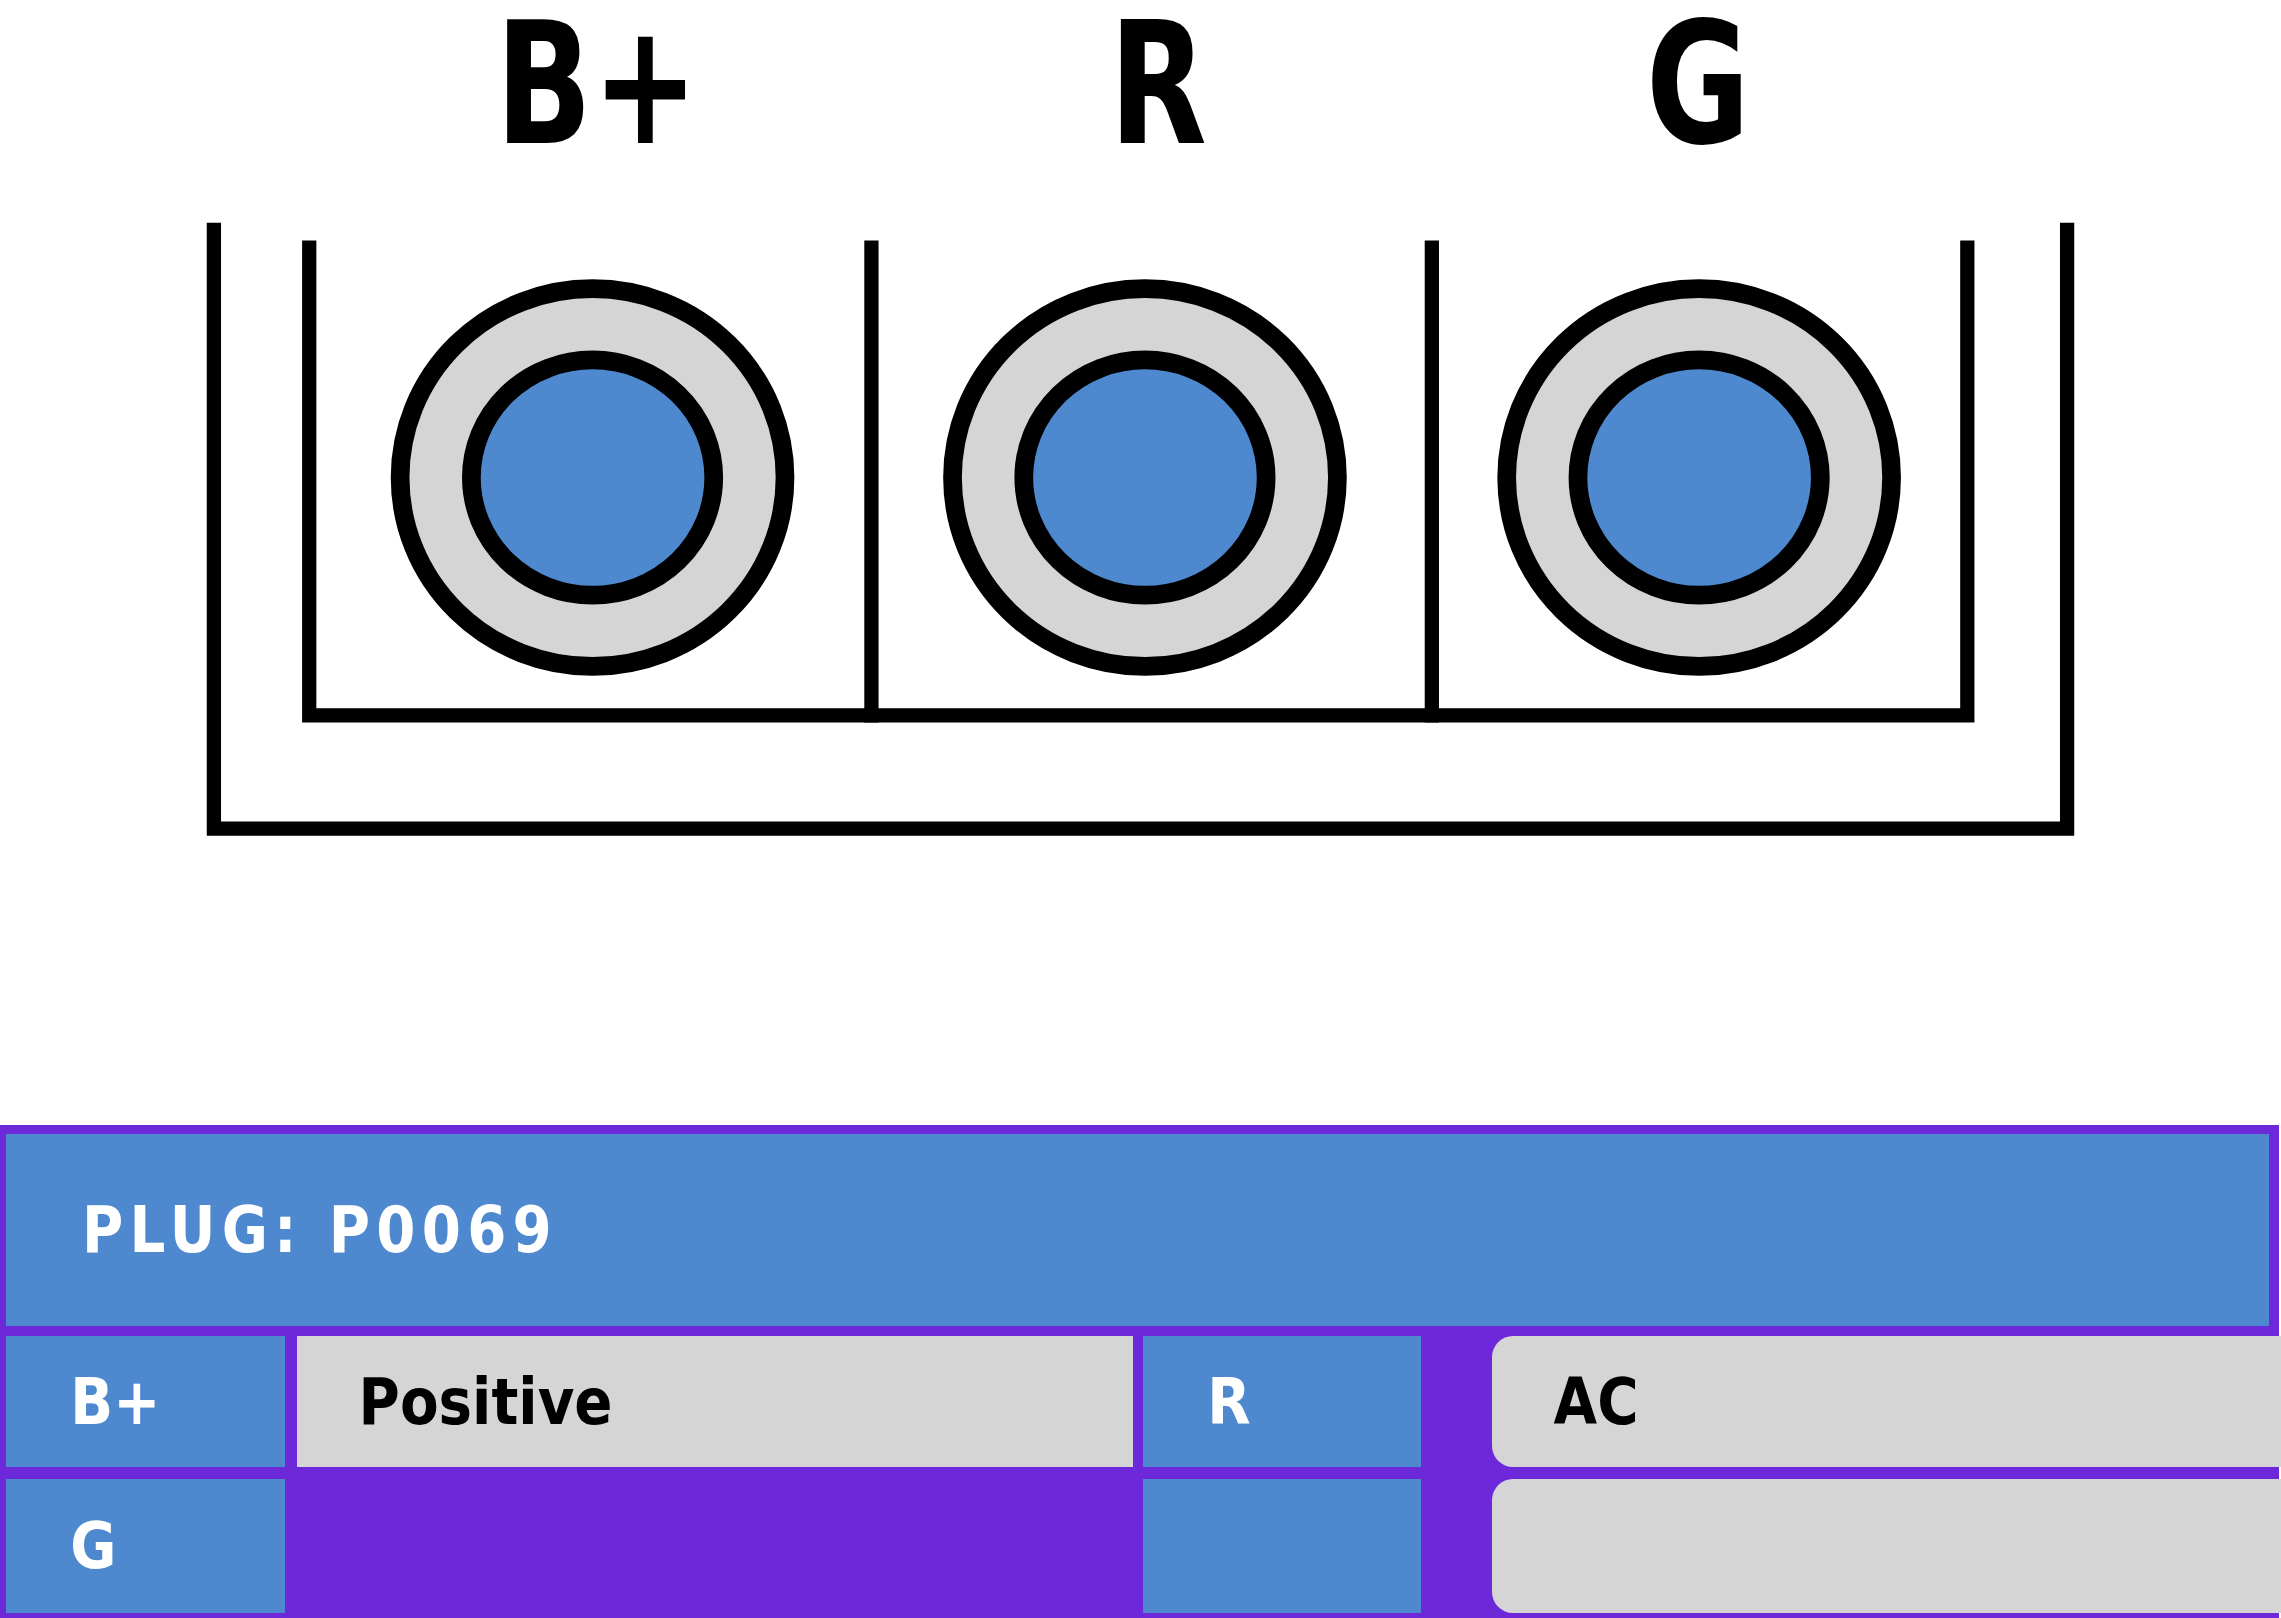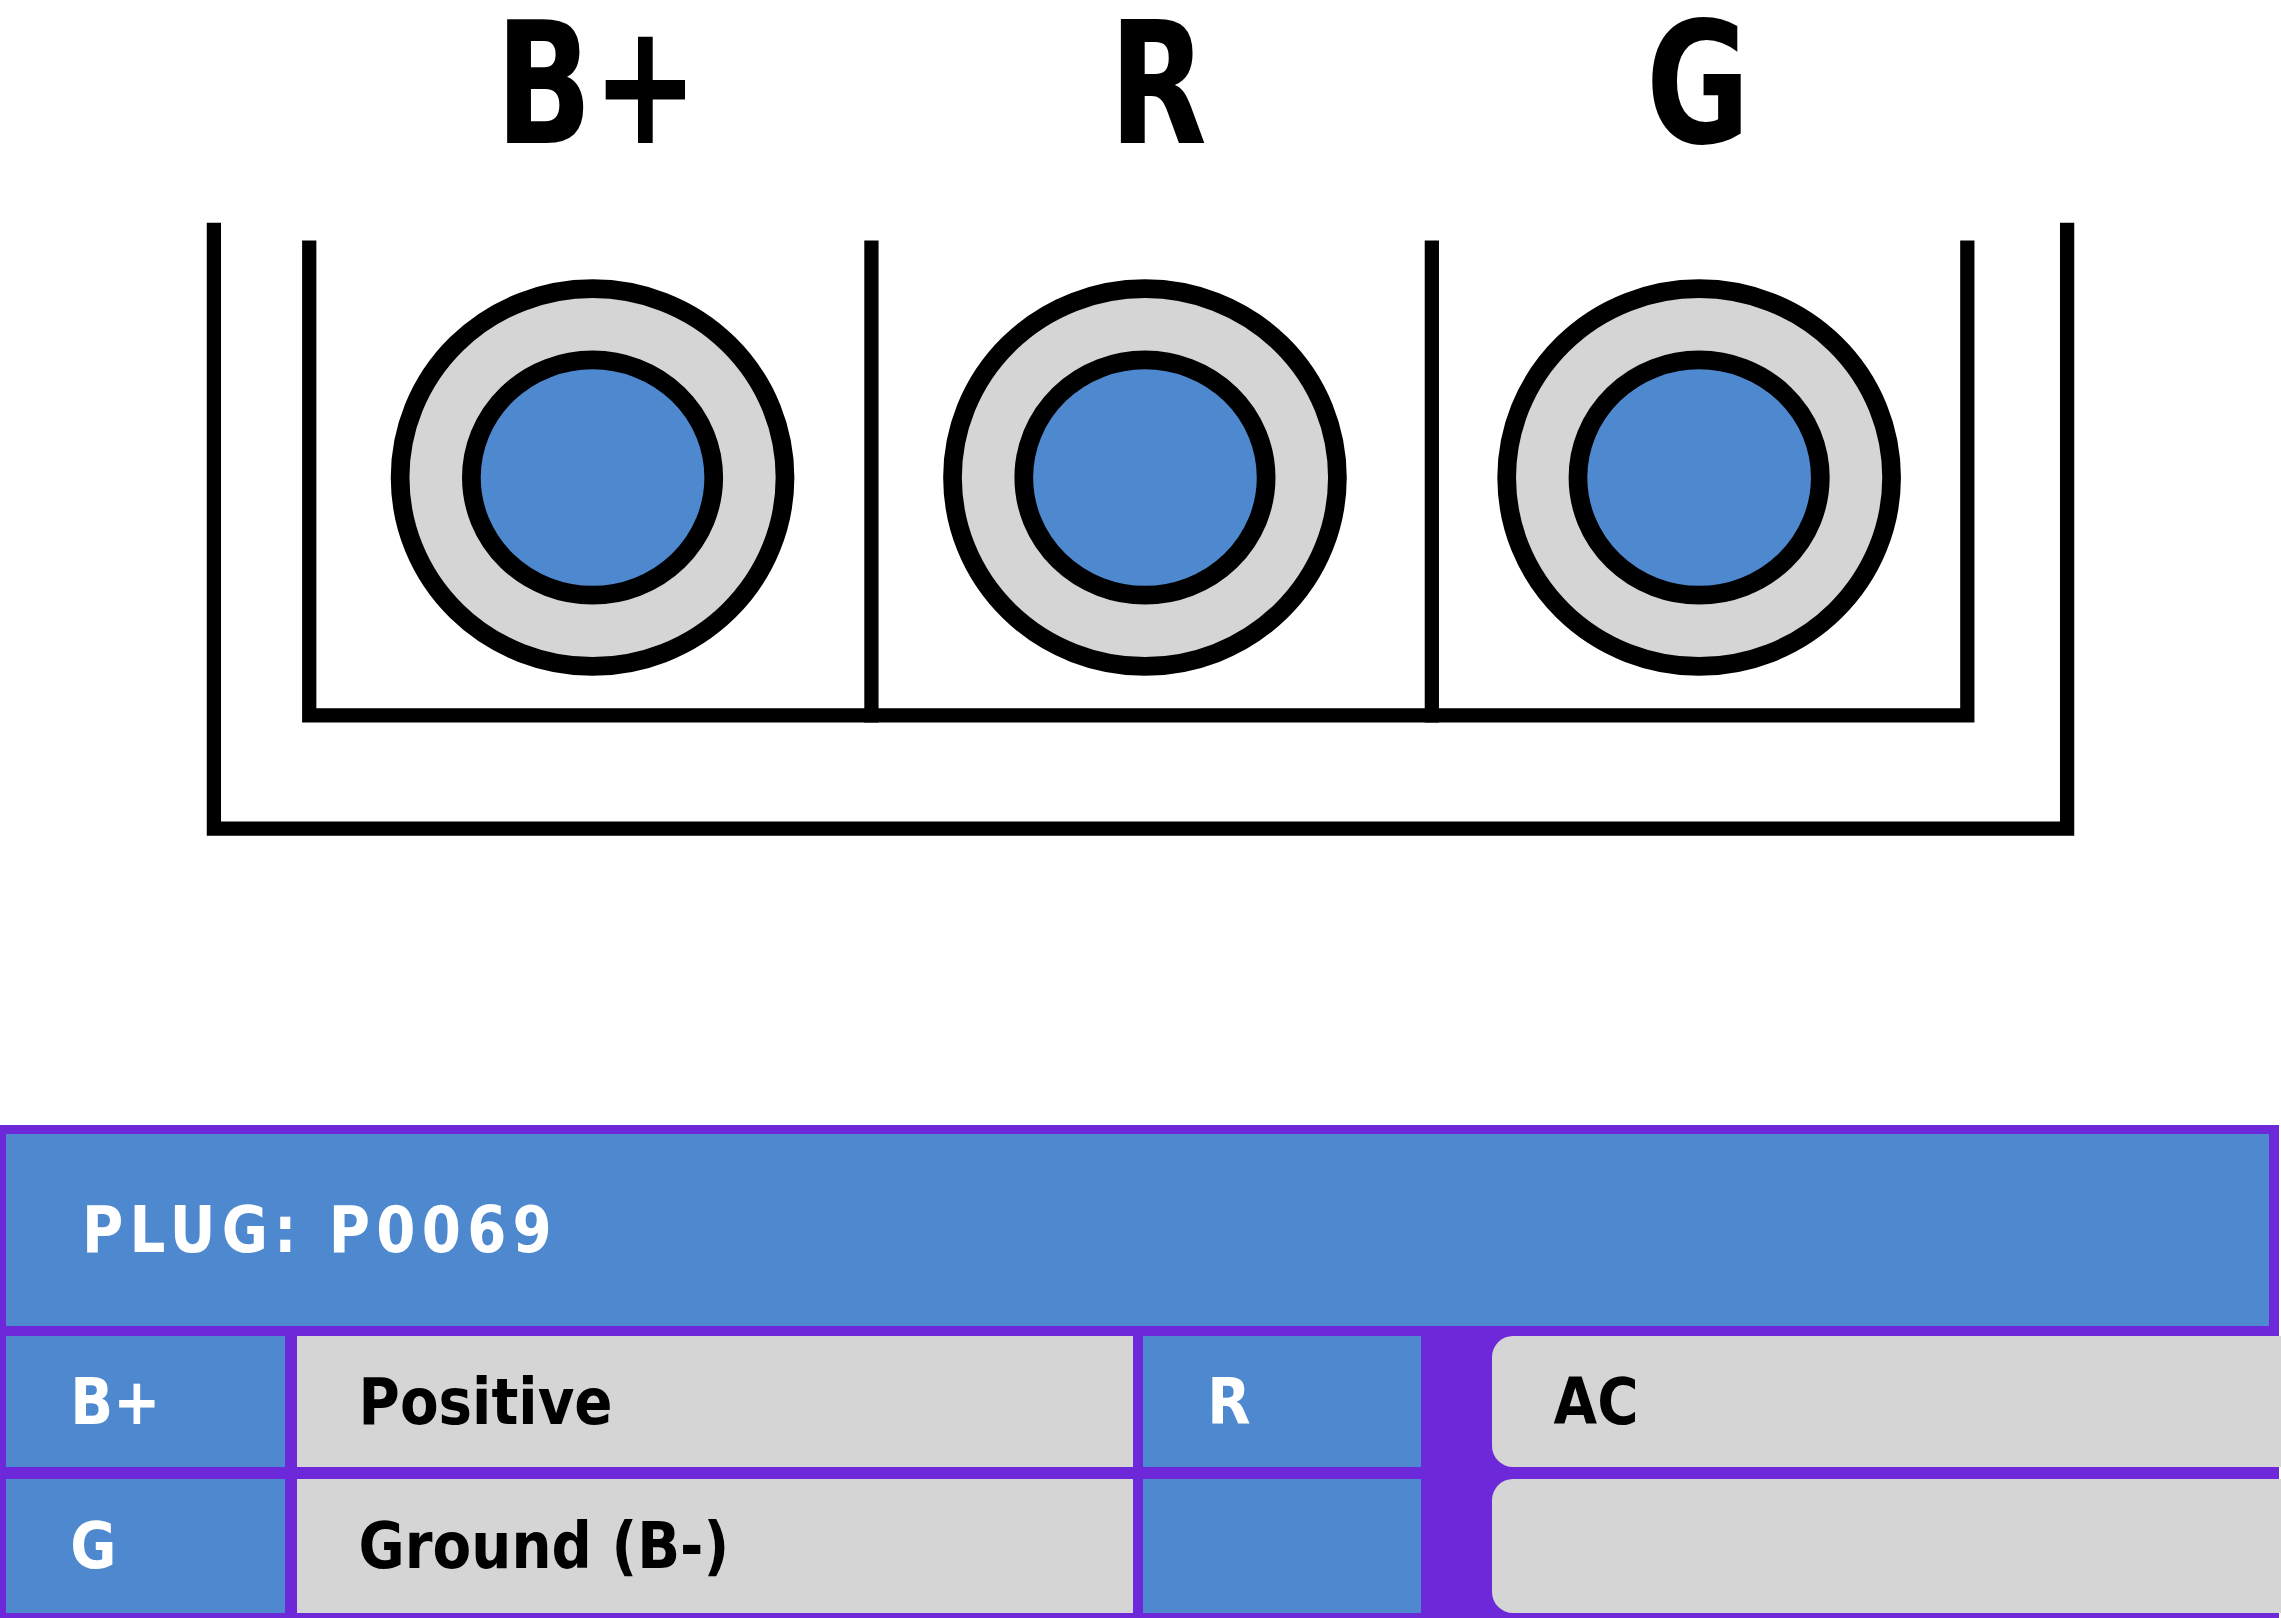--- a/index.html
+++ b/index.html
@@ -141,23 +141,20 @@
     <div class="cell cell-blue r1 c-pin2">
       <span class="txt pin-txt">R</span>
     </div>
     <div class="cell cell-gray r1 c-desc2">
       <span class="txt desc-txt">AC</span>
     </div>
 
     <div class="cell cell-blue r2 c-pin1">
       <span class="txt pin-txt">G</span>
     </div>
-    <div class="cell cell-gray r2 c-desc1">
-      <span class="txt desc-txt">Ground (B-)</span>
-    </div>
     <div class="cell cell-blue r2 c-pin2">
       <span class="txt pin-txt"></span>
     </div>
     <div class="cell cell-gray r2 c-desc2">
       <span class="txt desc-txt"></span>
     </div>
 
   </div>
 </div>
 

